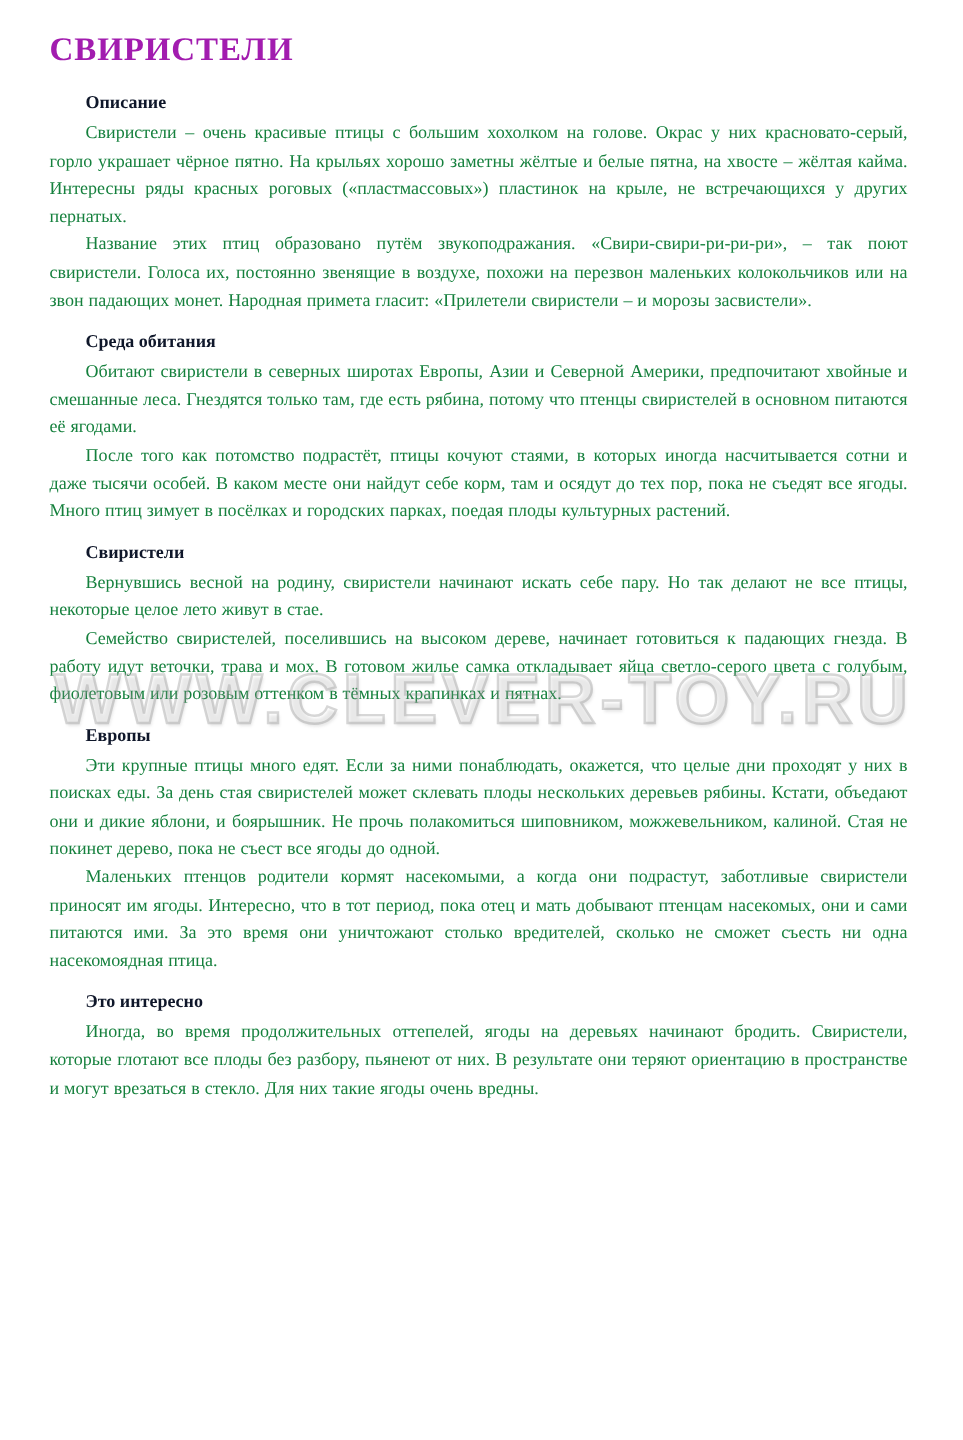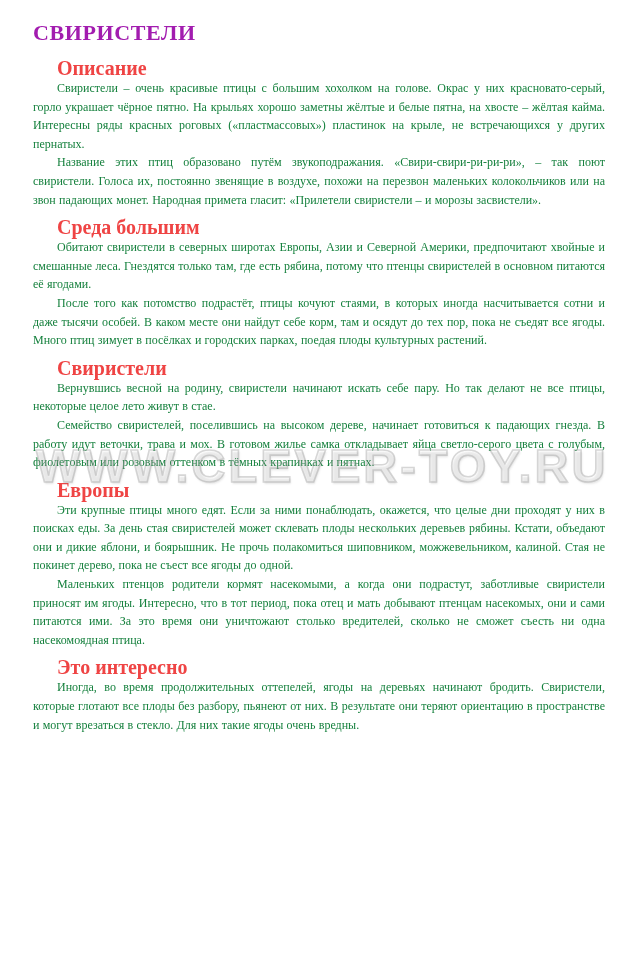--- a/index.html
+++ b/index.html
@@ -25,25 +25,25 @@
     text-align: left;
     font-size: 22px;
     font-weight: bold;
     letter-spacing: 0.6px;
     color: #a21caf;
     margin: 8px 0 13px 0;
   }
   .section { margin: 0; }
   .section-heading {
     font-weight: bold;
-    font-size: 20px;
+    font-size: 12px;
     line-height: 19px;
     margin: 9px 0 1px 0;
     padding-left: 24px;
-    color: #ef4444;
+    color: #0f172a;
   }
   .para {
     margin: 0;
     text-align: justify;
     text-indent: 24px;
     font-size: 12px;
     line-height: 18.6px;
     color: #15803d;
     word-spacing: 0.3px;
   }
@@ -75,21 +75,21 @@
 
     <h1 class="doc-title">СВИРИСТЕЛИ</h1>
 
     <div class="section">
       <div class="section-heading">Описание</div>
       <p class="para">Свиристели – очень красивые птицы с большим хохолком на голове. Окрас у них красновато-серый, горло украшает чёрное пятно. На крыльях хорошо заметны жёлтые и белые пятна, на хвосте – жёлтая кайма. Интересны ряды красных роговых («пластмассовых») пластинок на крыле, не встречающихся у других пернатых.</p>
       <p class="para">Название этих птиц образовано путём звукоподражания. «Свири-свири-ри-ри-ри», – так поют свиристели. Голоса их, постоянно звенящие в воздухе, похожи на перезвон маленьких колокольчиков или на звон падающих монет. Народная примета гласит: «Прилетели свиристели – и морозы засвистели».</p>
     </div>
 
     <div class="section">
-      <div class="section-heading">Среда большим</div>
+      <div class="section-heading">Среда обитания</div>
       <p class="para">Обитают свиристели в северных широтах Европы, Азии и Северной Америки, предпочитают хвойные и смешанные леса. Гнездятся только там, где есть рябина, потому что птенцы свиристелей в основном питаются её ягодами.</p>
       <p class="para">После того как потомство подрастёт, птицы кочуют стаями, в которых иногда насчитывается сотни и даже тысячи особей. В каком месте они найдут себе корм, там и осядут до тех пор, пока не съедят все ягоды. Много птиц зимует в посёлках и городских парках, поедая плоды культурных растений.</p>
     </div>
 
     <div class="section">
       <div class="section-heading">Свиристели</div>
       <p class="para">Вернувшись весной на родину, свиристели начинают искать себе пару. Но так делают не все птицы, некоторые целое лето живут в стае.</p>
       <p class="para">Семейство свиристелей, поселившись на высоком дереве, начинает готовиться к падающих гнезда. В работу идут веточки, трава и мох. В готовом жилье самка откладывает яйца светло-серого цвета с голубым, фиолетовым или розовым оттенком в тёмных крапинках и пятнах.</p>
     </div>
 

